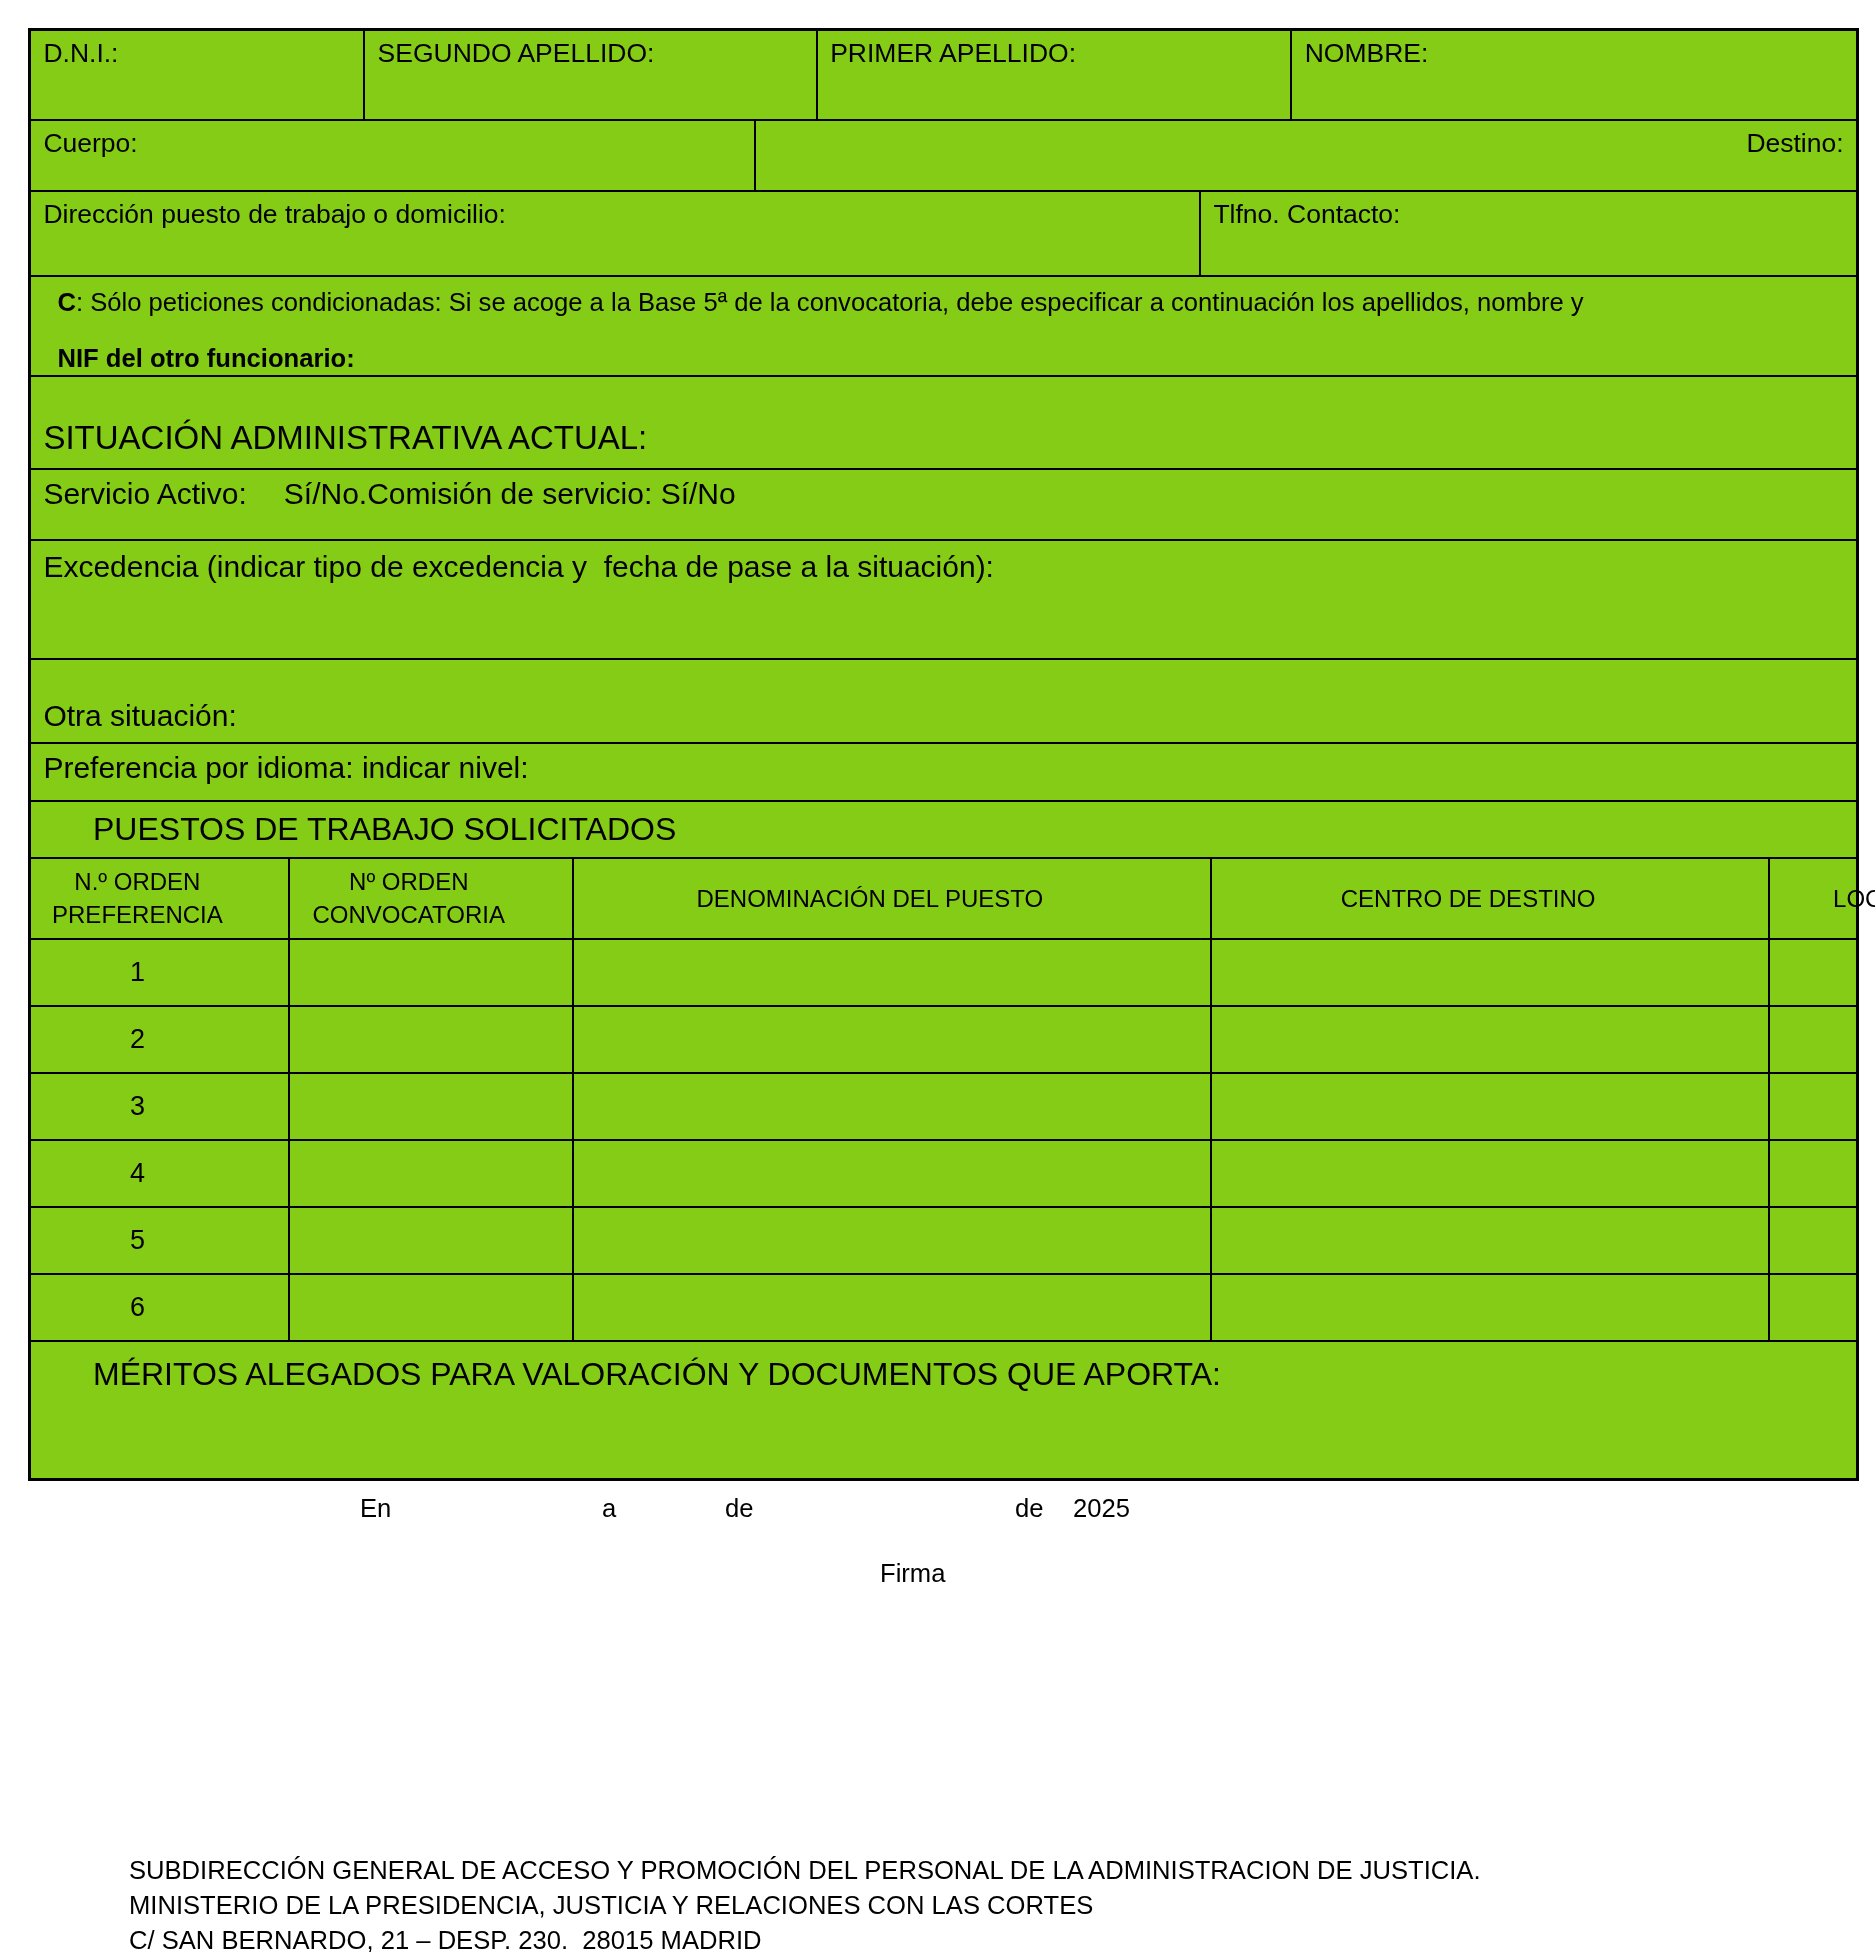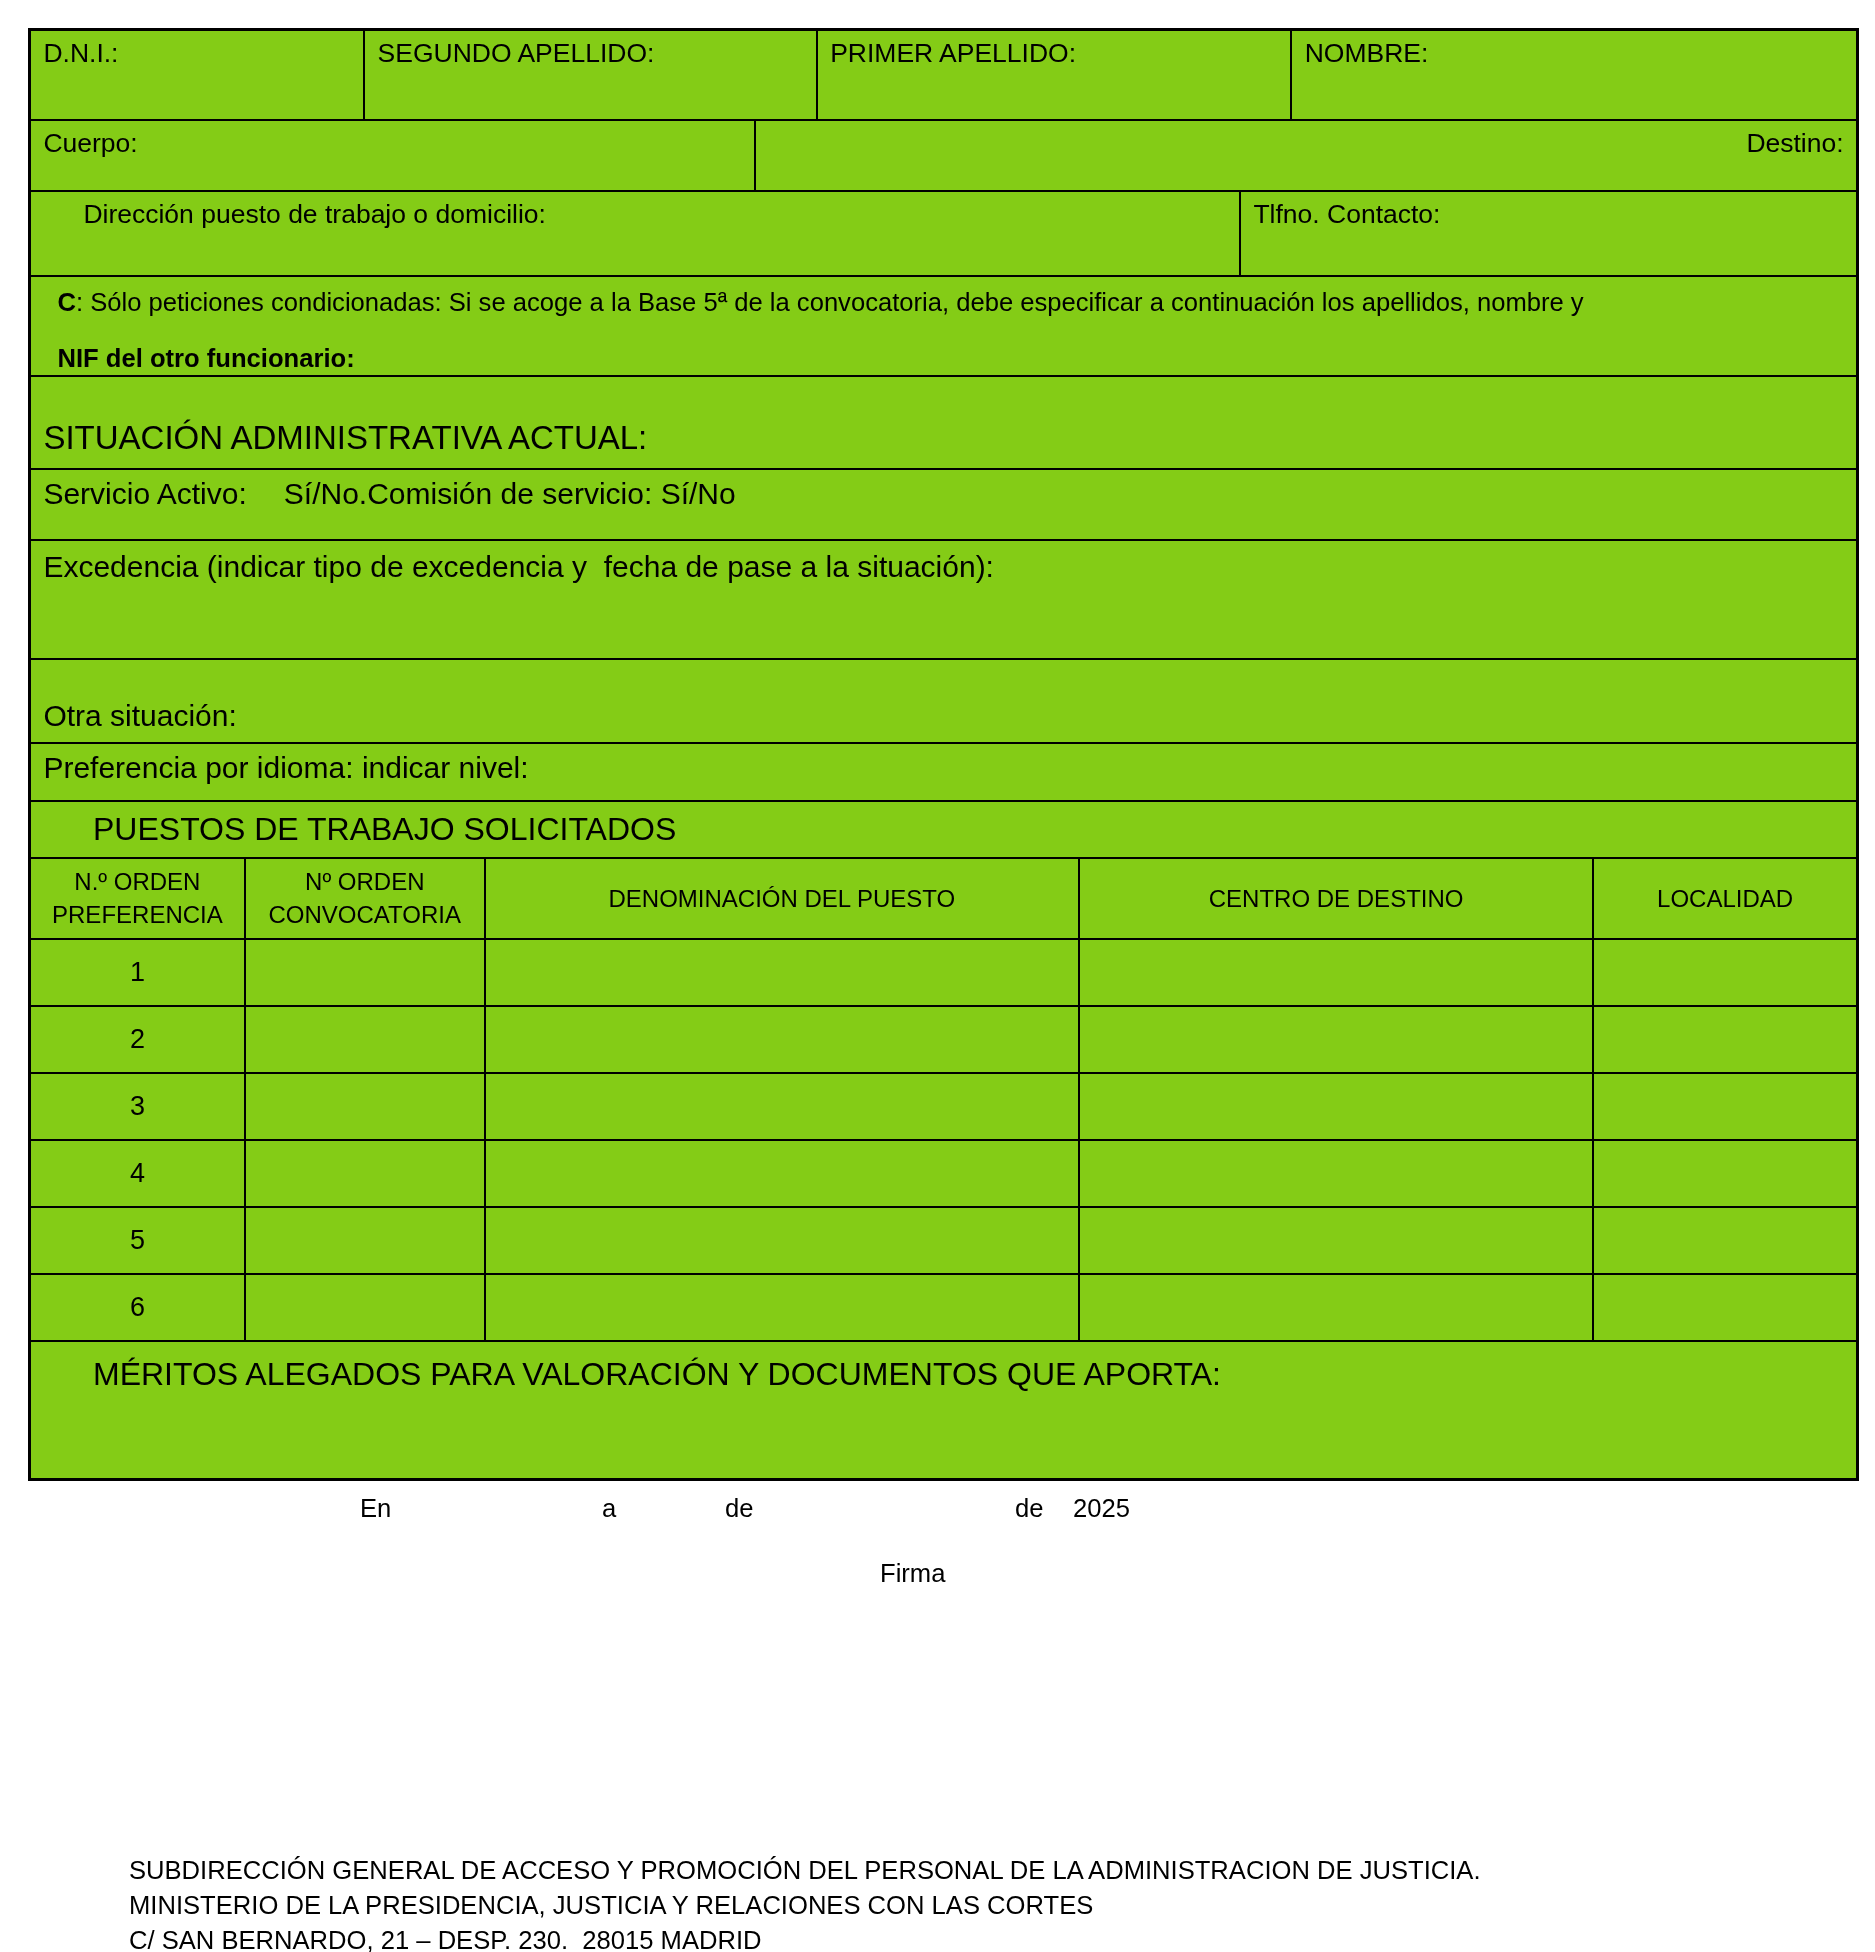--- a/index.html
+++ b/index.html
@@ -19,34 +19,34 @@
   .row:last-child{border-bottom:none;}
   .cell{box-sizing:border-box;padding:7px 12.4px;overflow:hidden;}
   .cell + .cell{border-left:2.6px solid #000;}
   .lbl{font-size:26.5px;line-height:1.2;}
   
   .r1{height:90px;}
   .r1 .c1{flex:0 0 18.2%;} .r1 .c2{flex:0 0 26.0%;} .r1 .c3{flex:0 0 24.8%;} .r1 .c4{flex:0 0 31.0%;}
   .r2{height:71px;}
   .r2 .c1{flex:0 0 39.6%;} .r2 .c2{flex:0 0 60.4%;text-align:right;}
   .r3{height:85px;}
-  .r3 .c1{flex:0 0 64.0%;margin-left:40px;} .r3 .c2{flex:0 0 36.0%;}
+  .r3 .c1{flex:0 0 64.0%;} .r3 .c2{flex:0 0 36.0%;}
   .note{height:100px;display:block;padding:10.6px 17.6px 0 26.5px;font-size:25.6px;}
   .note .nline2{margin-top:27px;font-weight:bold;}
   .situ{height:93px;align-items:flex-end;padding:0 12.4px 10.6px 12.4px;font-size:33px;}
   .servicio{height:71px;padding:7px 12.4px;font-size:30px;align-items:flex-start;}
   .servicio .val{margin-left:37px;}
   .servicio .com{}
   .excedencia{height:119px;padding:8.8px 12.4px;font-size:30px;align-items:flex-start;}
   .otra{height:84px;align-items:flex-end;padding:0 12.4px 8.8px 12.4px;font-size:30px;}
   .idioma{height:58px;padding:7px 12.4px;font-size:30px;align-items:flex-start;}
   .ptitle{height:57px;align-items:center;padding:0 12.4px 0 62px;font-size:32px;}
   .meritos{height:136px;display:block;padding:14px 12.4px 0 62px;font-size:32px;}
   
-  .prow{display:flex;border-bottom:2.6px solid #000;box-sizing:border-box;}
+  .prow{display:flex;border-bottom:2.6px solid #000;box-sizing:border-box;gap:44px;}
   .pcell{box-sizing:border-box;overflow:hidden;}
   .pcell + .pcell{border-left:2.6px solid #000;}
   .pc1{flex:0 0 11.66%;} .pc2{flex:0 0 13.15%;} .pc3{flex:0 0 32.56%;} .pc4{flex:0 0 28.18%;} .pc5{flex:0 0 14.45%;}
   .phead{height:81px;}
   .phead .pcell{
     display:flex;flex-direction:column;justify-content:space-evenly;align-items:center;
     text-align:center;font-size:24px;line-height:1.15;padding:3.5px 5.3px;
   }
   .pdata{height:67px;}
   .pdata .pcell{display:flex;align-items:center;justify-content:center;font-size:27px;}

